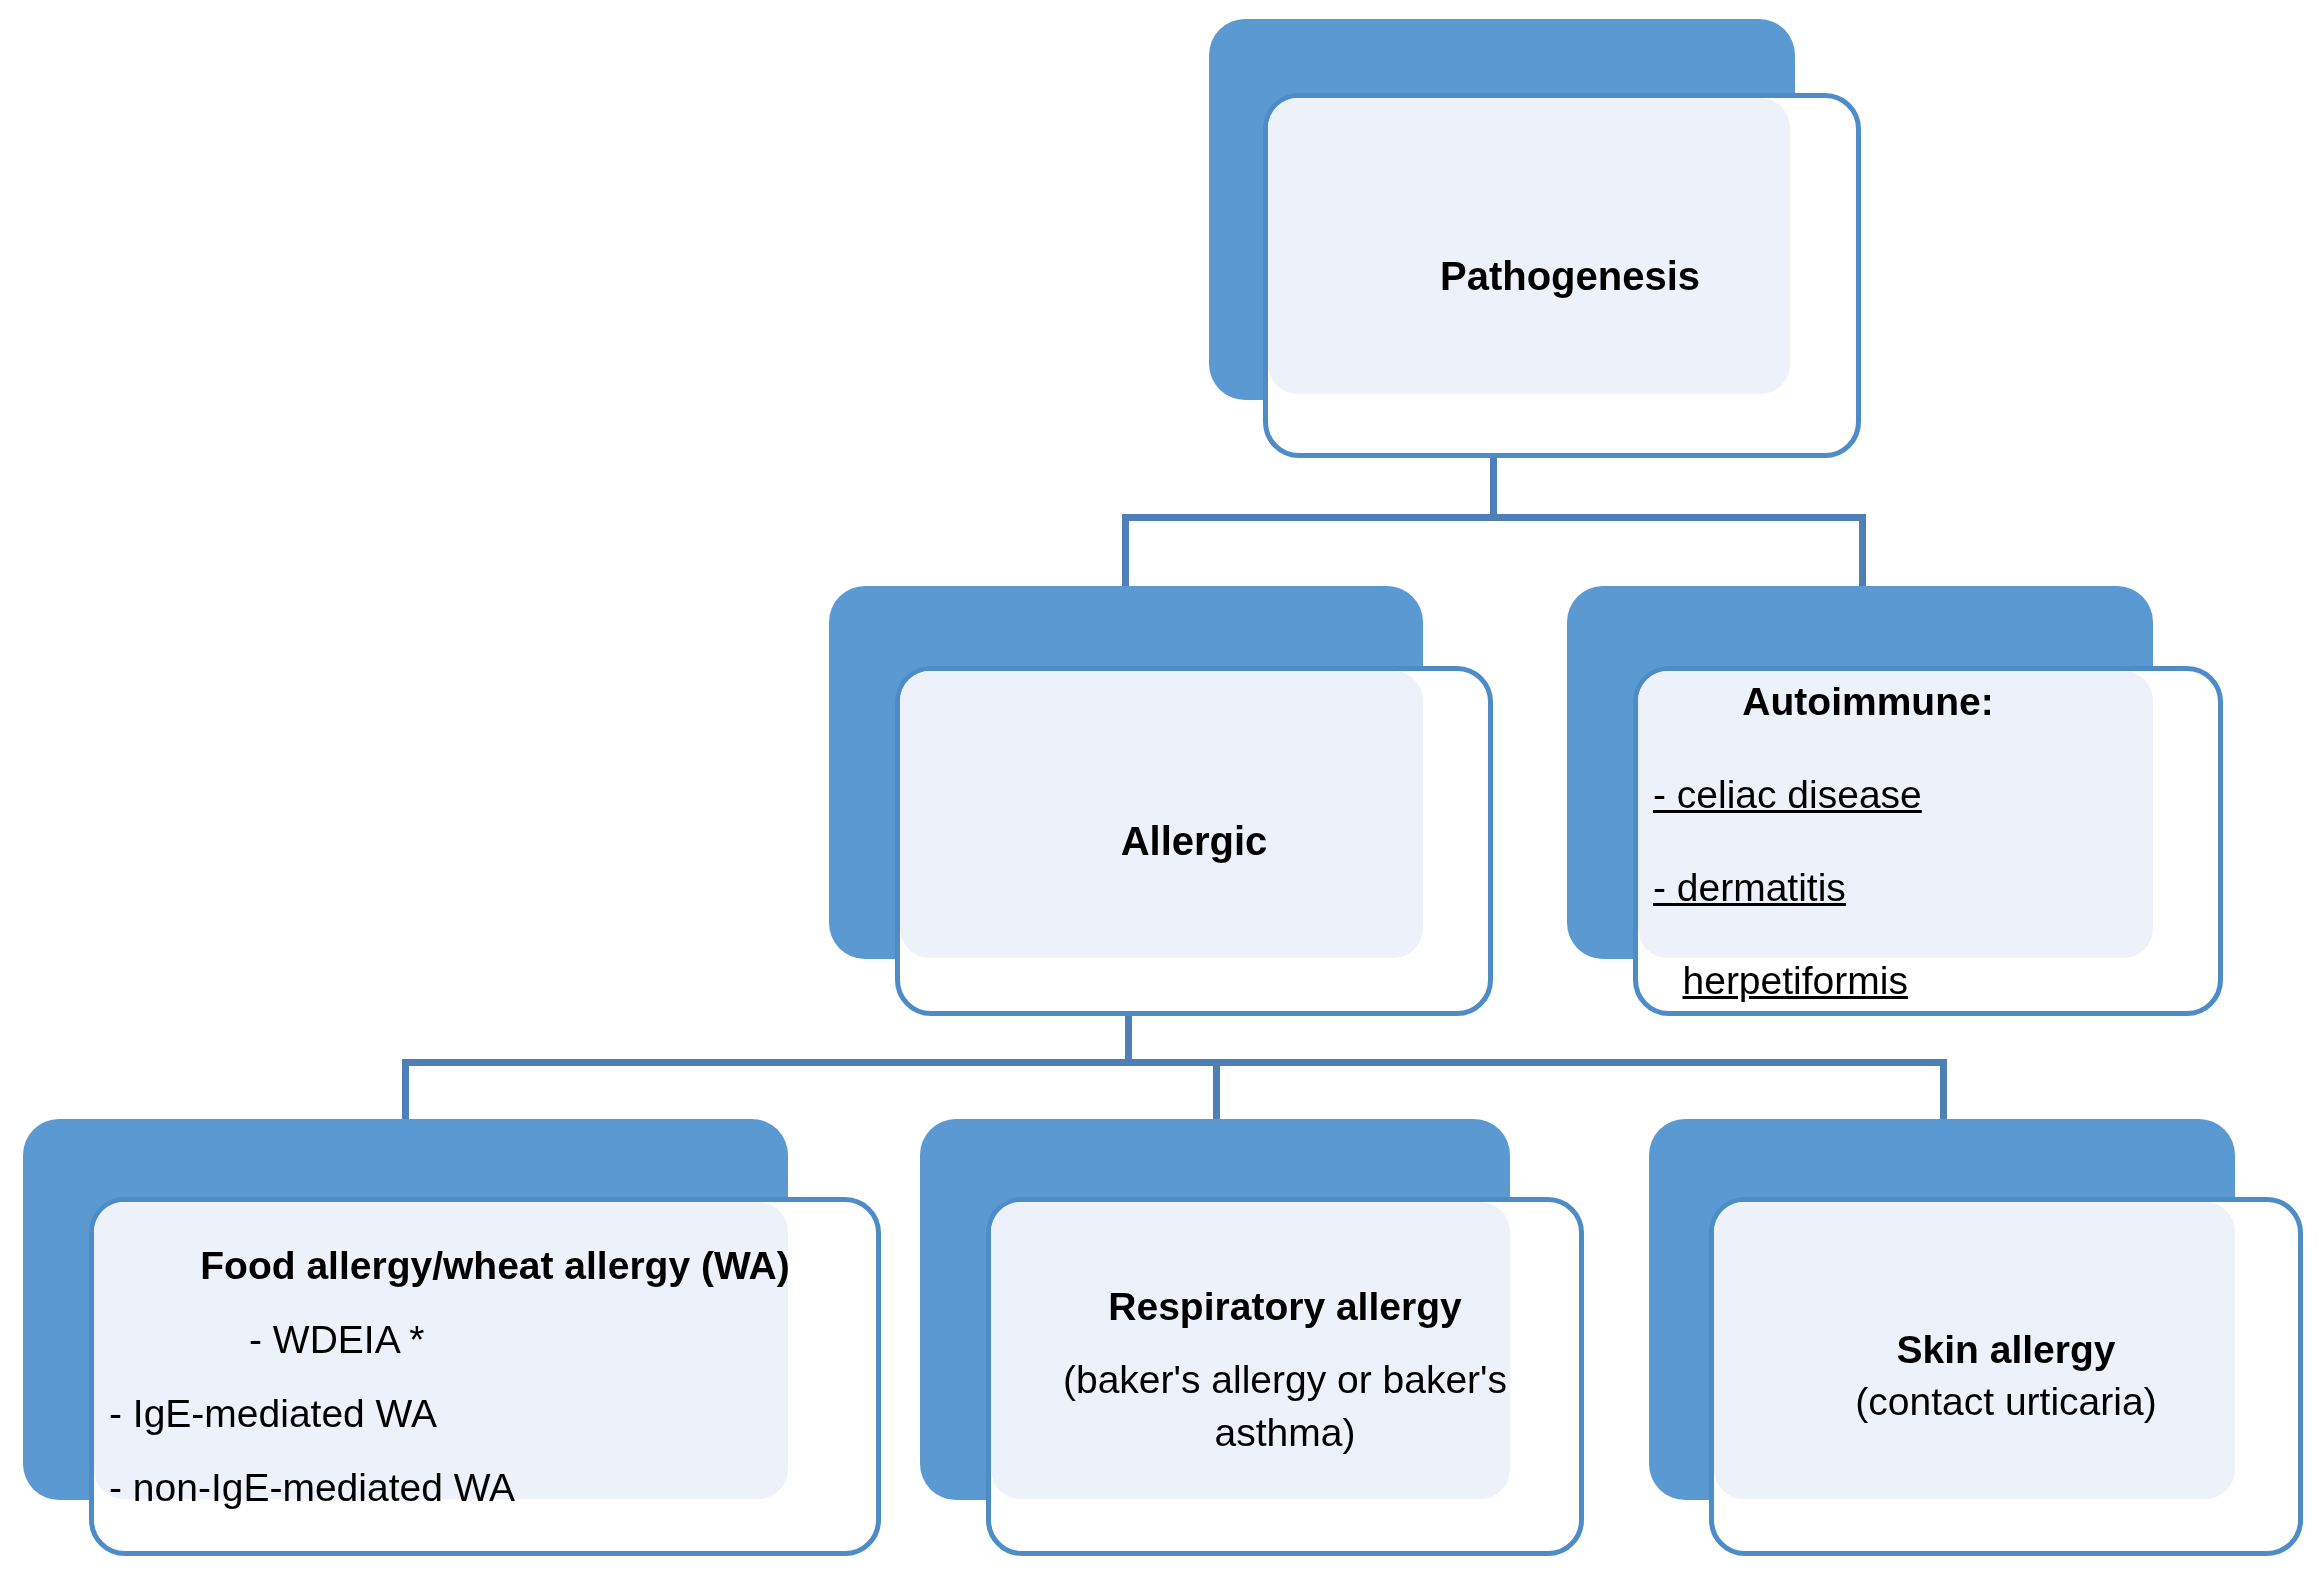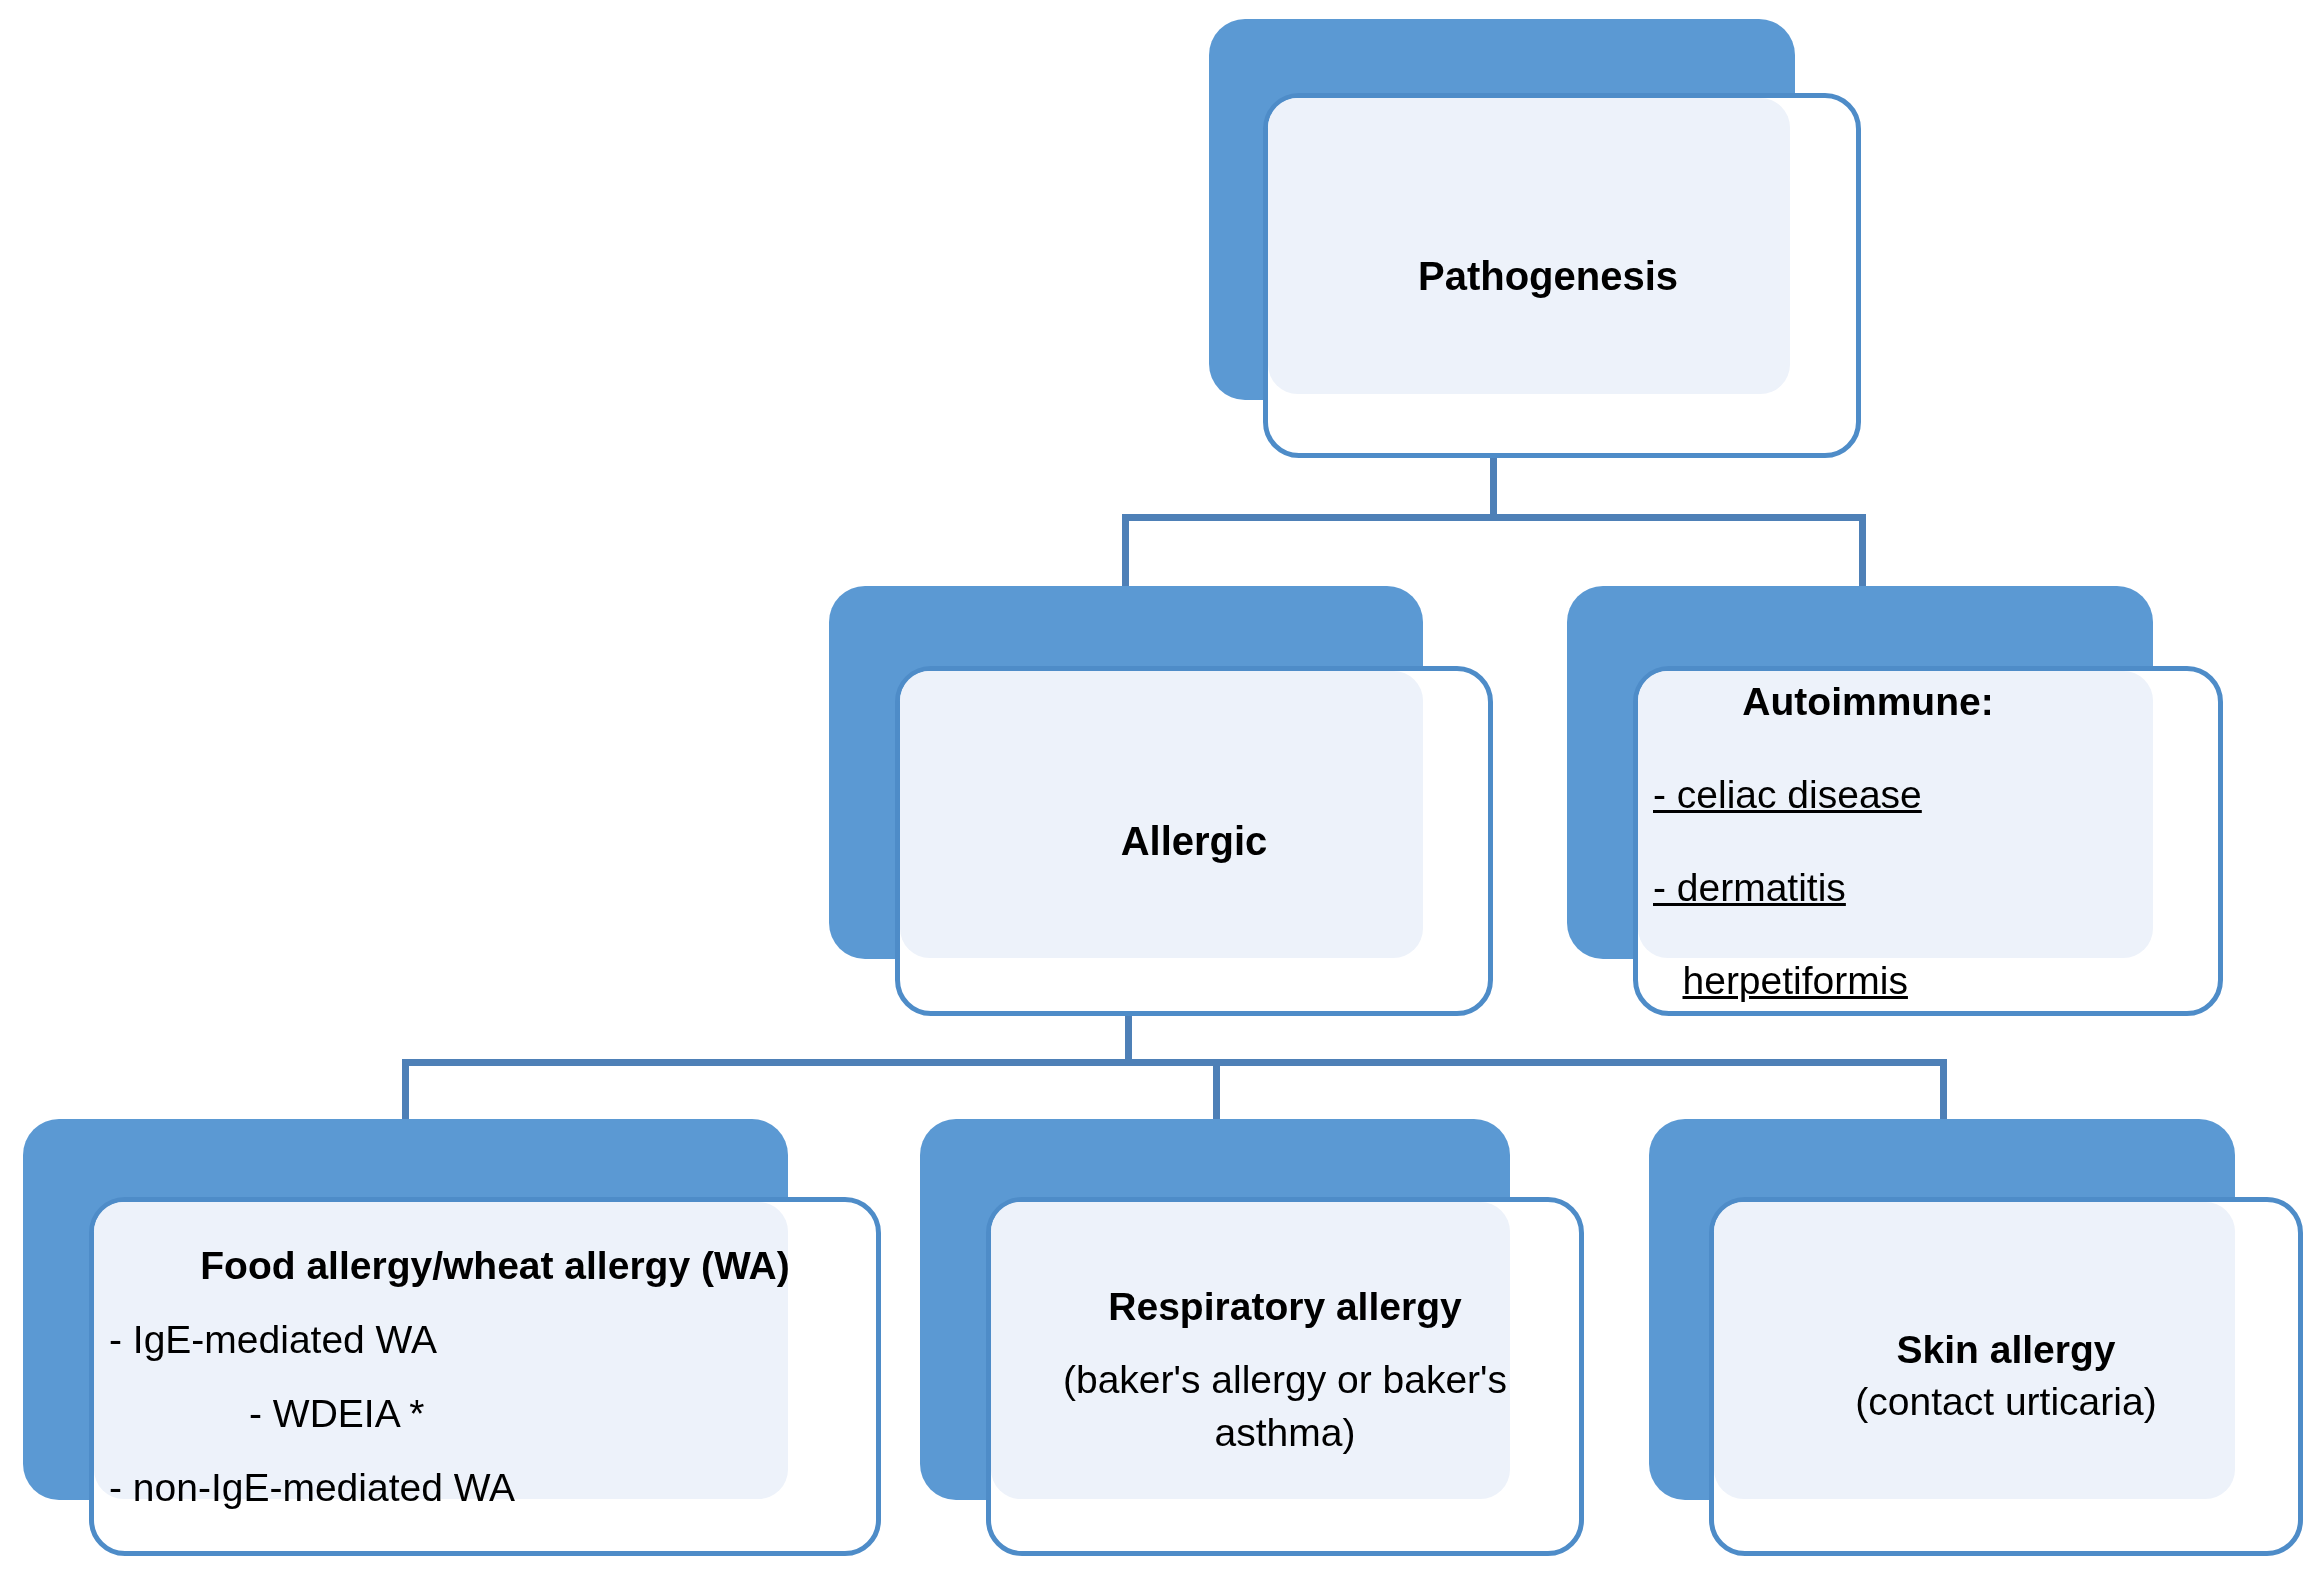--- a/index.html
+++ b/index.html
@@ -27,21 +27,21 @@
   .label-center{align-items:center;}
   .title{font-weight:bold;font-size:40px;line-height:1.2;}
   .heading{font-weight:bold;font-size:39px;line-height:1.3;}
   .item{font-size:39px;}
   .note{font-size:39px;line-height:1.35;text-align:center;}
   
   .n-path{left:1209px;top:19.4px;width:652px;height:440px;}
   .n-path .back {left:0;top:0;width:586px;height:381px;}
   .n-path .front{left:54px;top:74px;width:598px;height:365px;}
   .n-path .fill {left:59px;top:79px;width:522px;height:296px;}
-  .n-path .content{left:40px;top:74px;width:598px;height:365px;}
+  .n-path .content{left:62px;top:74px;width:598px;height:365px;}
   
   .n-allergic{left:829px;top:586px;width:665px;height:500px;}
   .n-allergic .back {left:0;top:0;width:594px;height:373px;}
   .n-allergic .front{left:66px;top:80px;width:598px;height:350px;}
   .n-allergic .fill {left:71px;top:85px;width:523px;height:287px;}
   .n-allergic .content{left:66px;top:80px;width:598px;height:350px;}
   
   .n-auto{left:1567px;top:586px;width:657px;height:430px;}
   .n-auto .back {left:0;top:0;width:586px;height:373px;}
   .n-auto .front{left:66px;top:80px;width:590px;height:350px;}
@@ -119,22 +119,22 @@
       <div class="item item-cont">herpetiformis</div>
     </div>
   </div>
 
   <div class="node n-food">
     <div class="back"></div>
     <div class="front"></div>
     <div class="fill"></div>
     <div class="content">
       <div class="heading">Food allergy/wheat allergy (WA)</div>
+      <div class="item item-indent">- WDEIA *</div>
       <div class="item">- IgE-mediated WA</div>
-      <div class="item item-indent">- WDEIA *</div>
       <div class="item">- non-IgE-mediated WA</div>
     </div>
   </div>
 
   <div class="node n-resp">
     <div class="back"></div>
     <div class="front"></div>
     <div class="fill"></div>
     <div class="content">
       <div class="heading">Respiratory allergy</div>

